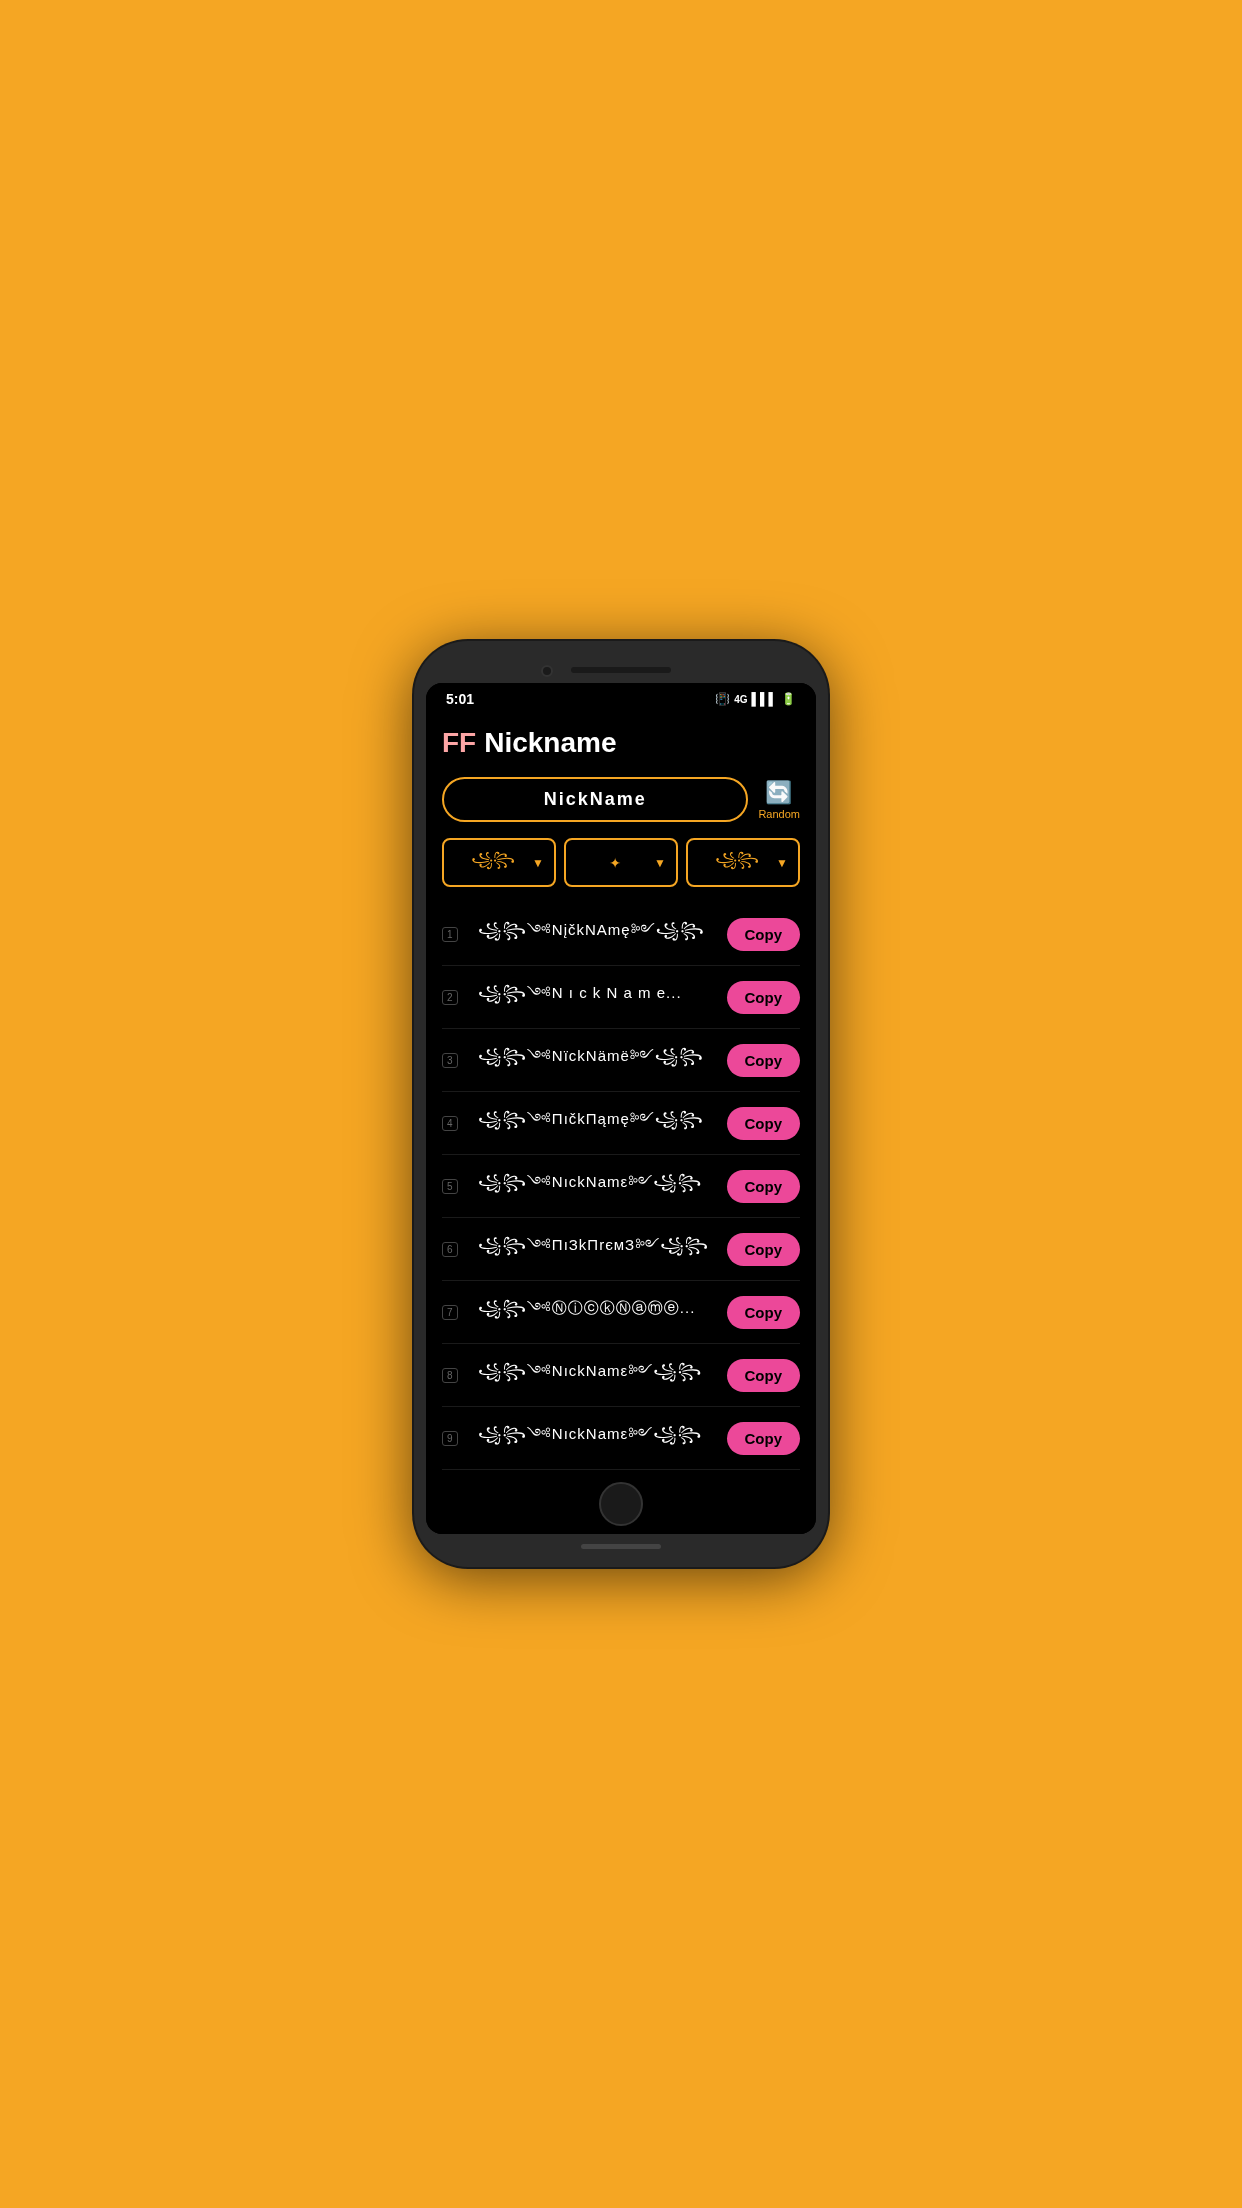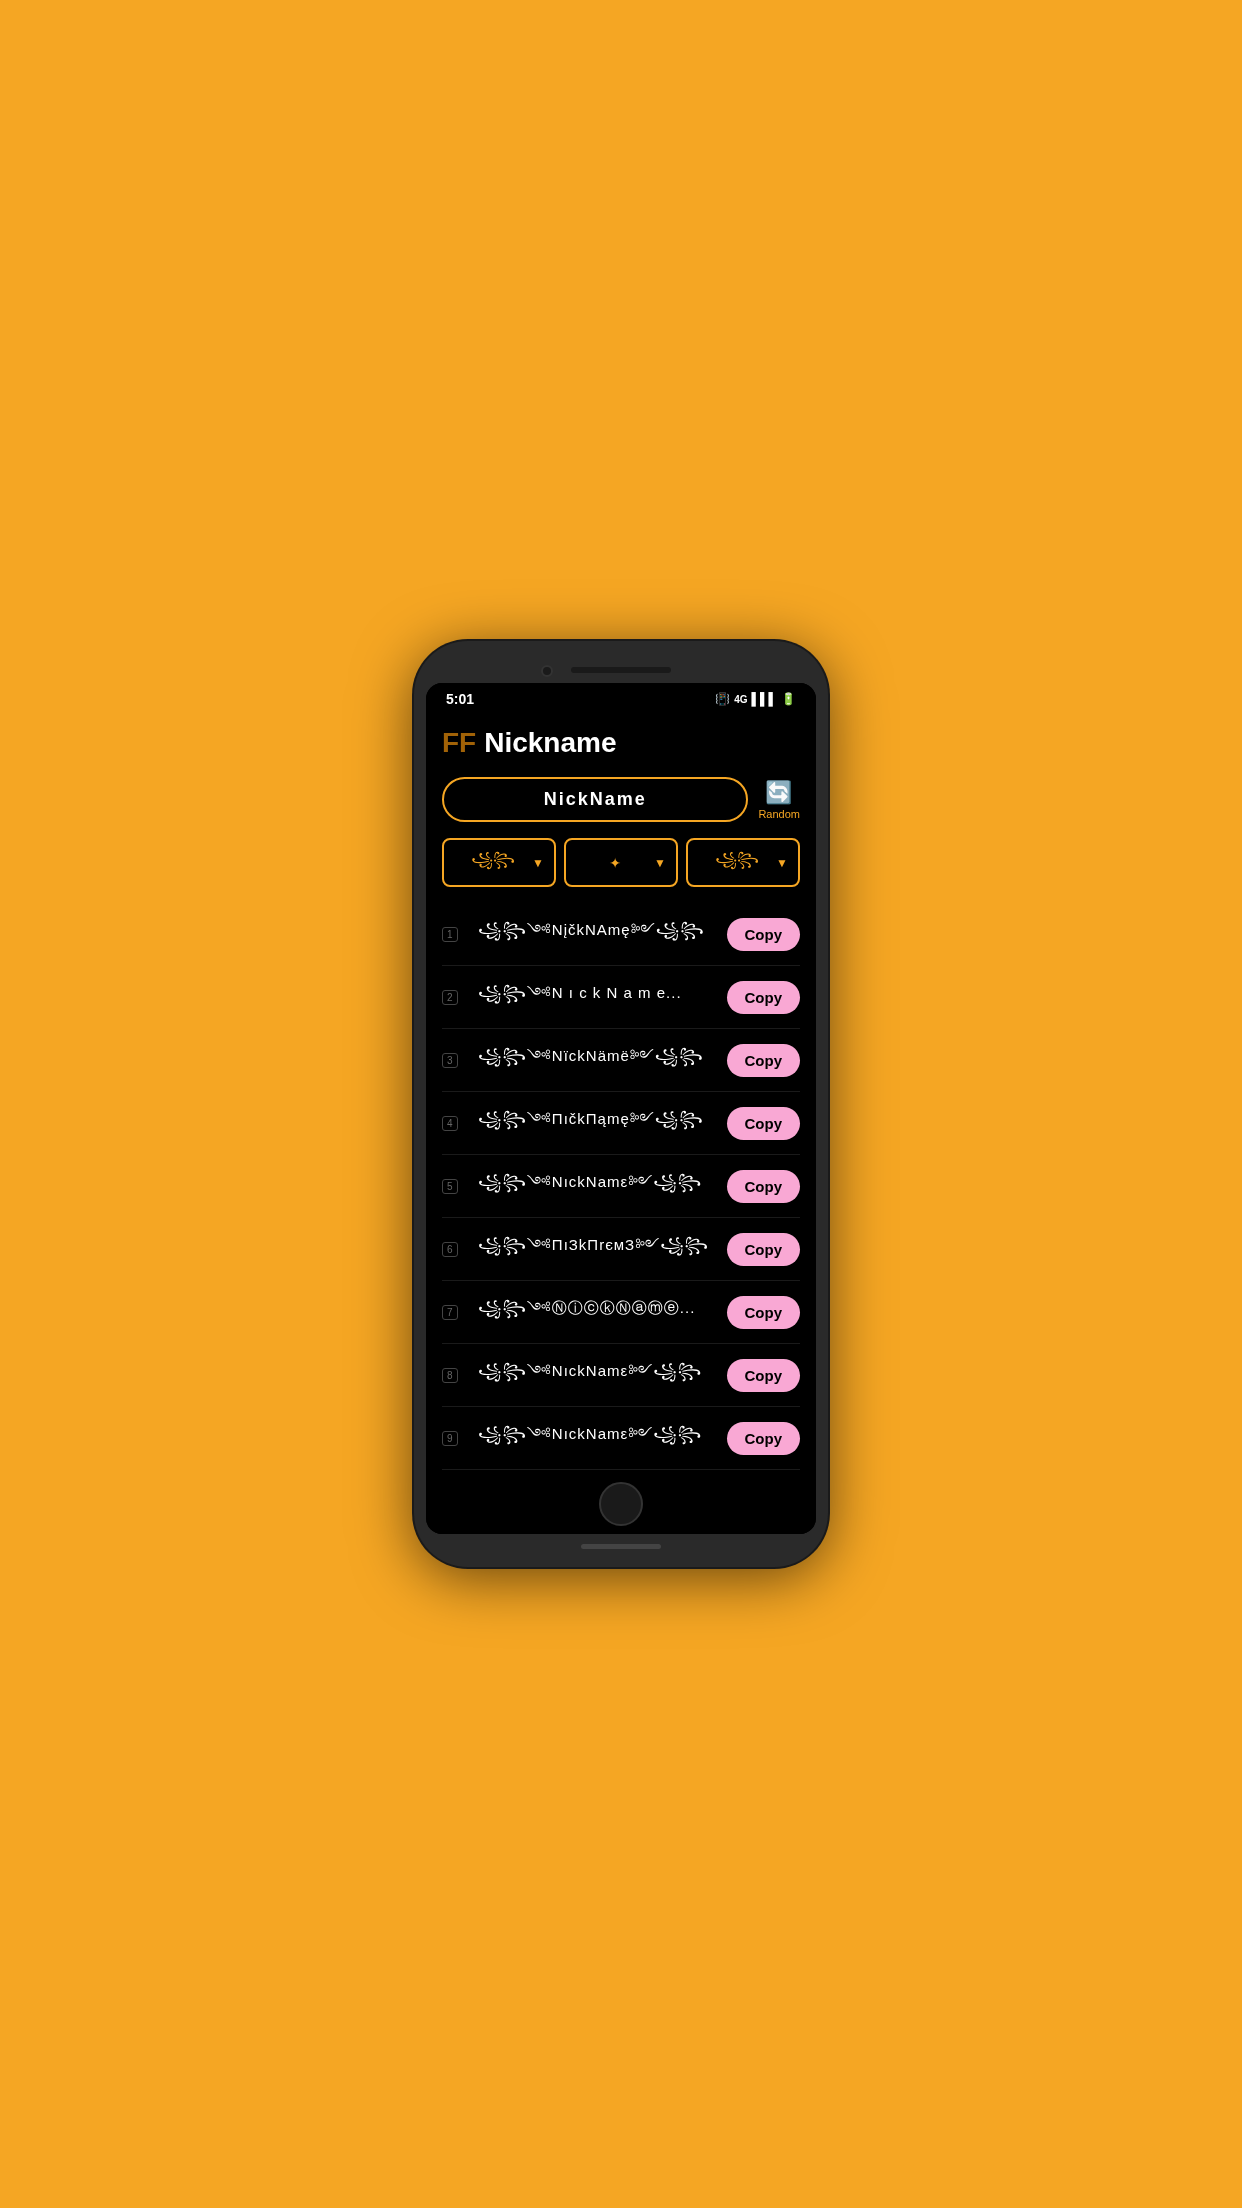--- a/index.html
+++ b/index.html
@@ -101,21 +101,21 @@
     .app-title {
       font-size: 28px;
       font-weight: 700;
       margin-bottom: 18px;
       display: flex;
       align-items: center;
       gap: 8px;
     }
 
     .app-title-ff {
-      color: #a16207;
+      color: #fca5a5;
     }
 
     .app-title-text {
       color: #fff;
     }
 
     .nickname-input-row {
       display: flex;
       align-items: center;
       gap: 10px;
@@ -220,21 +220,21 @@
       flex: 1;
       color: #fff;
       font-size: 15px;
       letter-spacing: 1px;
       white-space: nowrap;
       overflow: hidden;
       text-overflow: ellipsis;
     }
 
     .copy-btn {
-      background: #f9a8d4;
+      background: #ec4899;
       color: #000;
       border: none;
       border-radius: 20px;
       padding: 8px 18px;
       font-size: 15px;
       font-weight: 700;
       cursor: pointer;
       min-width: 72px;
       flex-shrink: 0;
     }

